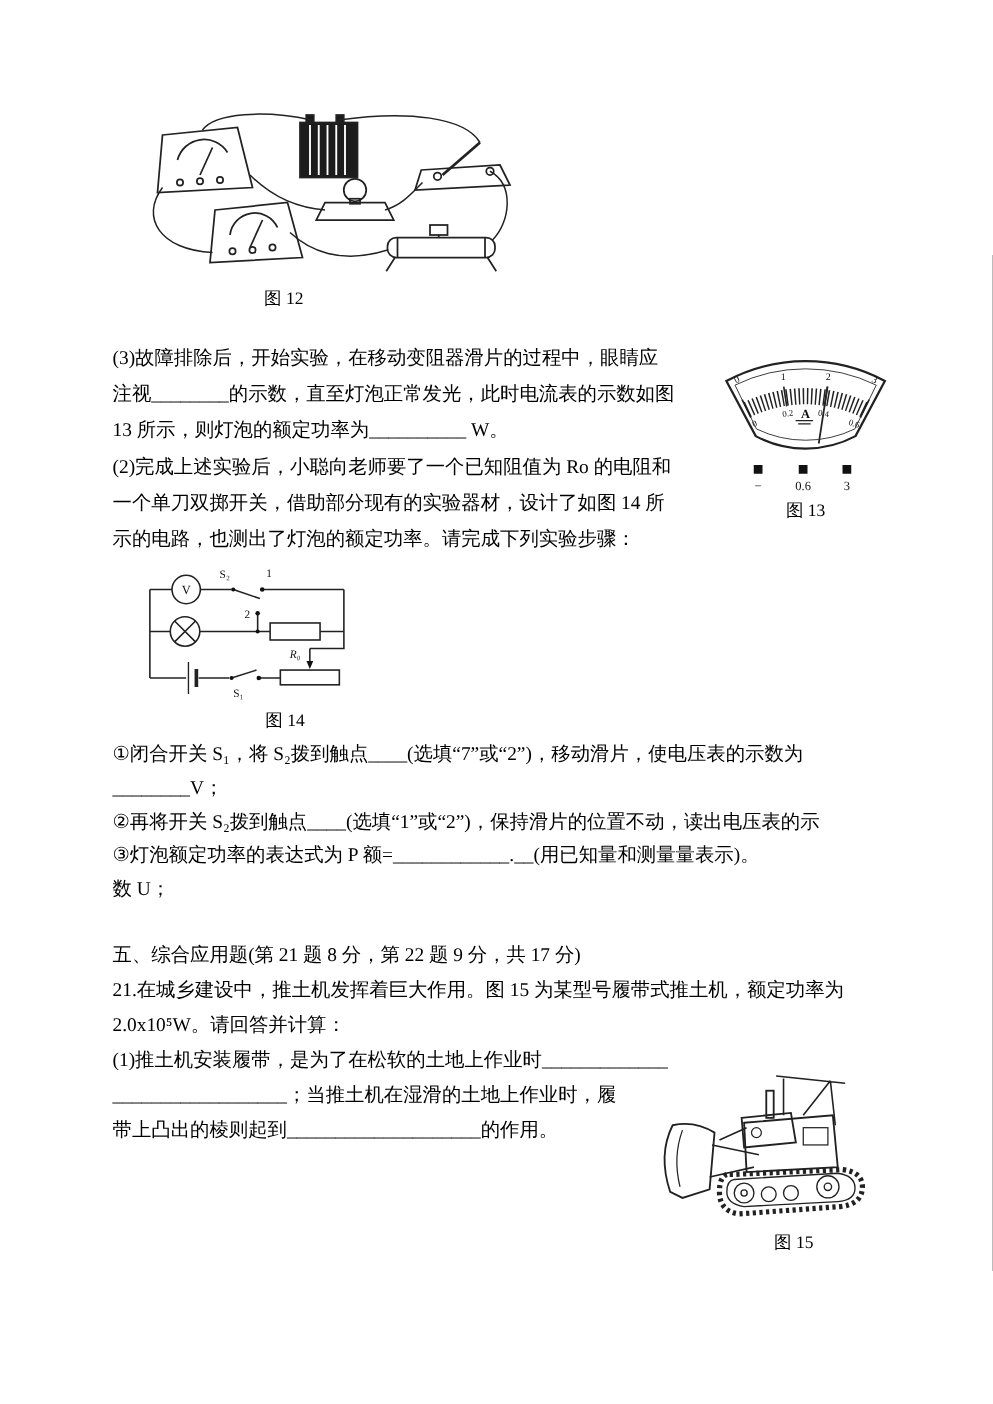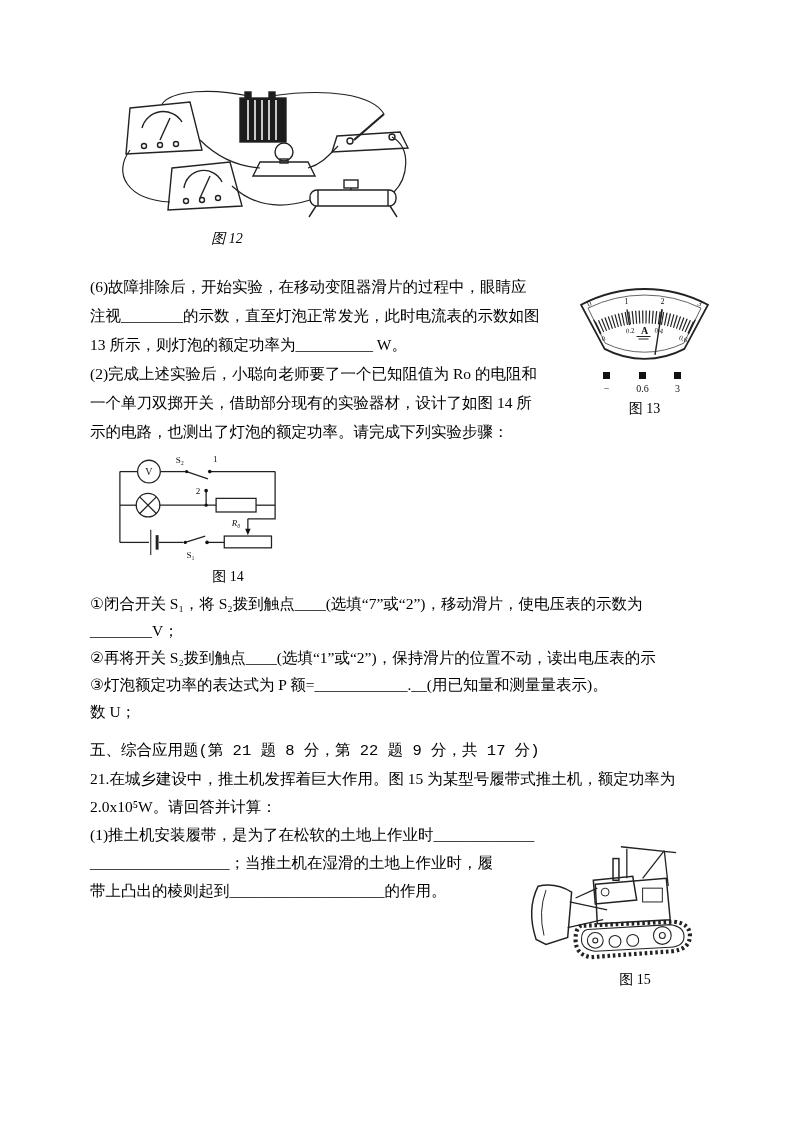--- a/index.html
+++ b/index.html
@@ -5,25 +5,25 @@
   html,body{margin:0;padding:0;background:#888;}
   .page{
     width:794px;height:1123px;background:#ffffff;position:relative;
     margin:0 auto;overflow:hidden;color:#000;
     font-family:"Liberation Serif","DejaVu Sans",serif;
   }
   .content{position:absolute;left:90px;top:88px;width:624px;}
   .tl{font-size:15.5px;line-height:29px;white-space:nowrap;}
   .steps .tl{line-height:27px;}
   .q21 .tl{line-height:28px;}
-  .sec-header{font-size:15.5px;line-height:28px;margin-top:12px;white-space:nowrap;font-family:Liberation Mono, monospace;}
+  .sec-header{font-size:15.5px;line-height:28px;margin-top:26px;white-space:nowrap;}
   figure{margin:0;padding:0;}
   .figcap{font-size:14px;text-align:center;margin-top:2px;}
   .fig12{margin:0 0 24px 22px;width:330px;}
-  .fig12 .figcap{padding-right:100px;font-style:italic;}
+  .fig12 .figcap{padding-right:100px;}
   .fig13{float:right;width:135px;margin:6px 2px 8px 16px;}
   .fig14{width:200px;margin:2px 0 0 10px;}
   .fig14 .figcap{padding-left:56px;}
   .fig15{float:right;width:198px;margin:8px 0 4px 14px;}
   .fig15 .figcap{padding-left:40px;}
   .steps{margin-top:4px;}
   .q21-block::after,.block3::after{content:"";display:block;clear:both;}
   svg{display:block;}
   svg text{font-family:"Liberation Serif","DejaVu Sans",serif;fill:#111;}
 </style>
@@ -127,21 +127,21 @@
             <rect x="95.5" y="94" width="7" height="7"></rect>
           </g>
           <g font-size="10" text-anchor="middle">
             <text x="28" y="114">−</text>
             <text x="64" y="114">0.6</text>
             <text x="99" y="114">3</text>
           </g>
         </svg>
         <div class="figcap">图 13</div>
       </figure>
-      <div class="tl">(6)故障排除后，开始实验，在移动变阻器滑片的过程中，眼睛应</div>
+      <div class="tl">(3)故障排除后，开始实验，在移动变阻器滑片的过程中，眼睛应</div>
       <div class="tl">注视________的示数，直至灯泡正常发光，此时电流表的示数如图</div>
       <div class="tl">13 所示，则灯泡的额定功率为__________ W。</div>
       <div class="tl">(2)完成上述实验后，小聪向老师要了一个已知阻值为 Ro 的电阻和</div>
       <div class="tl">一个单刀双掷开关，借助部分现有的实验器材，设计了如图 14 所</div>
       <div class="tl">示的电路，也测出了灯泡的额定功率。请完成下列实验步骤：</div>
     </div>
 
     <figure class="fig14">
       <svg width="195" height="118" viewBox="0 0 195 130">
         <g fill="none" stroke="#222" stroke-width="1.4">

